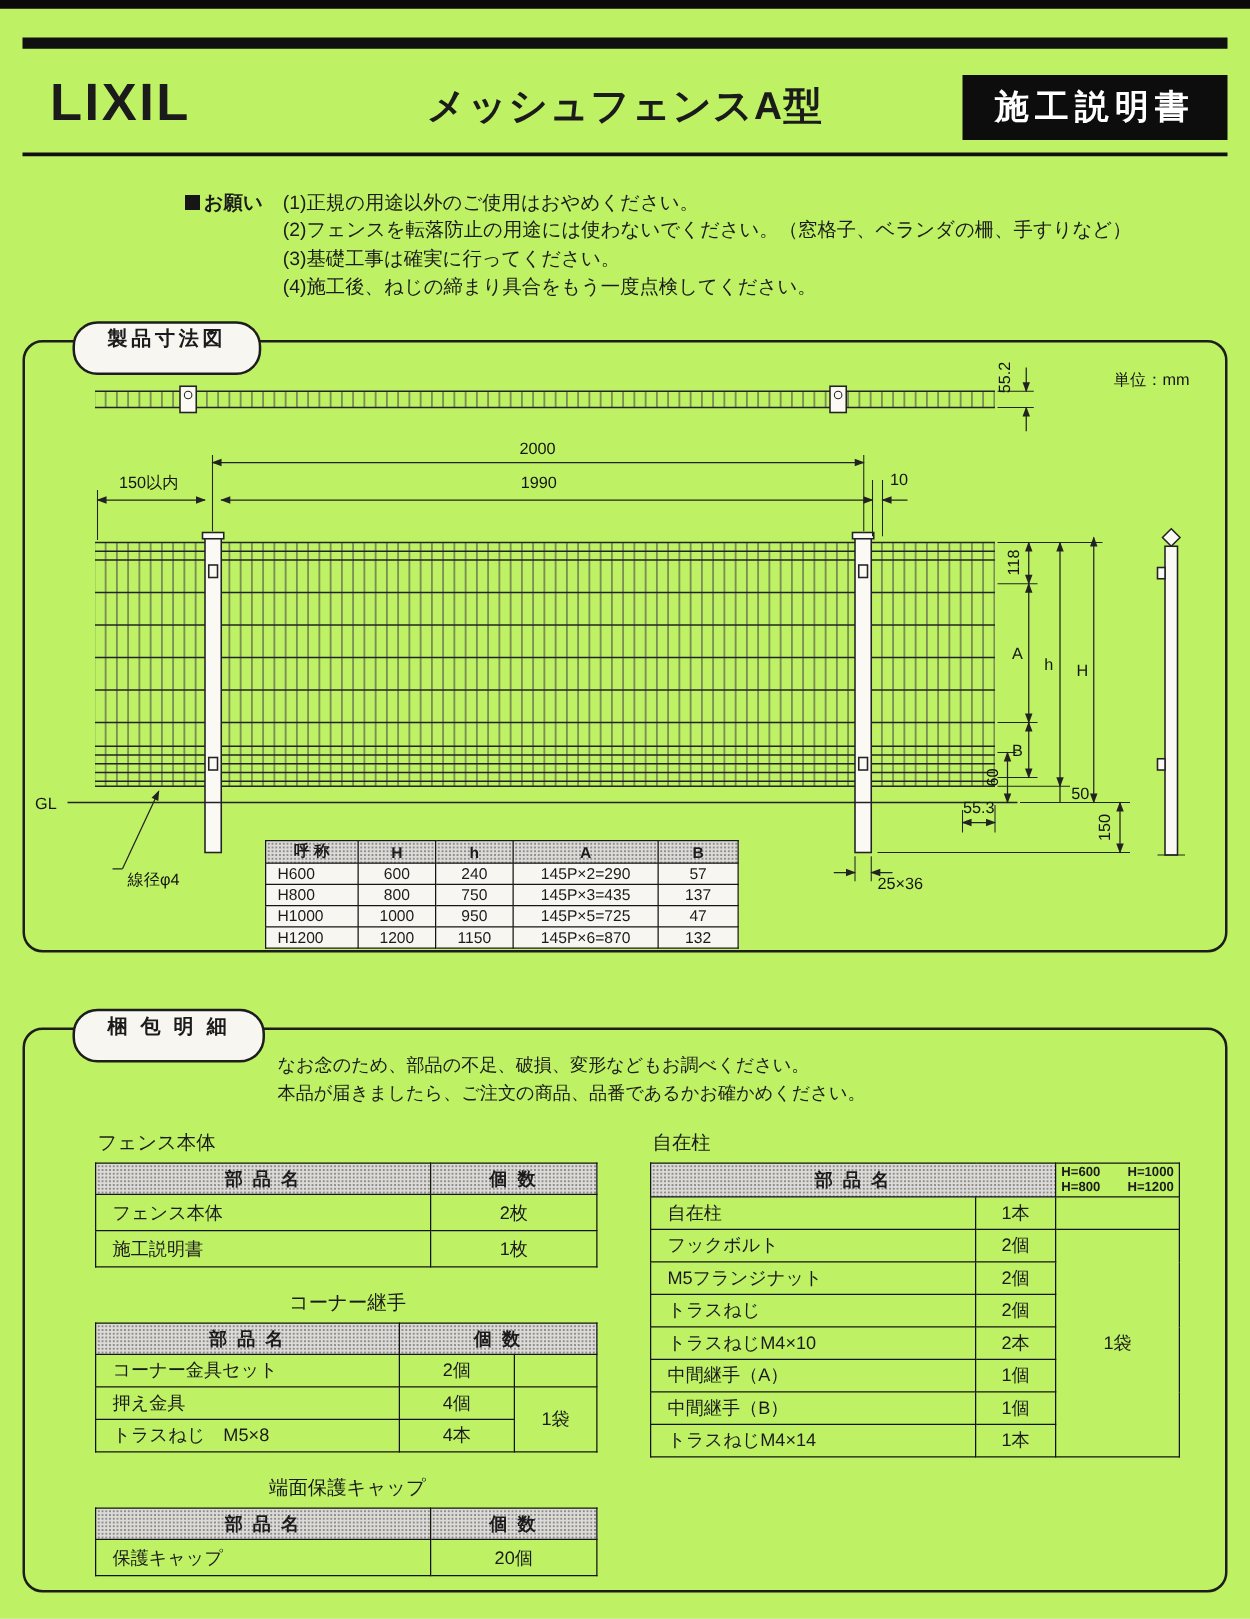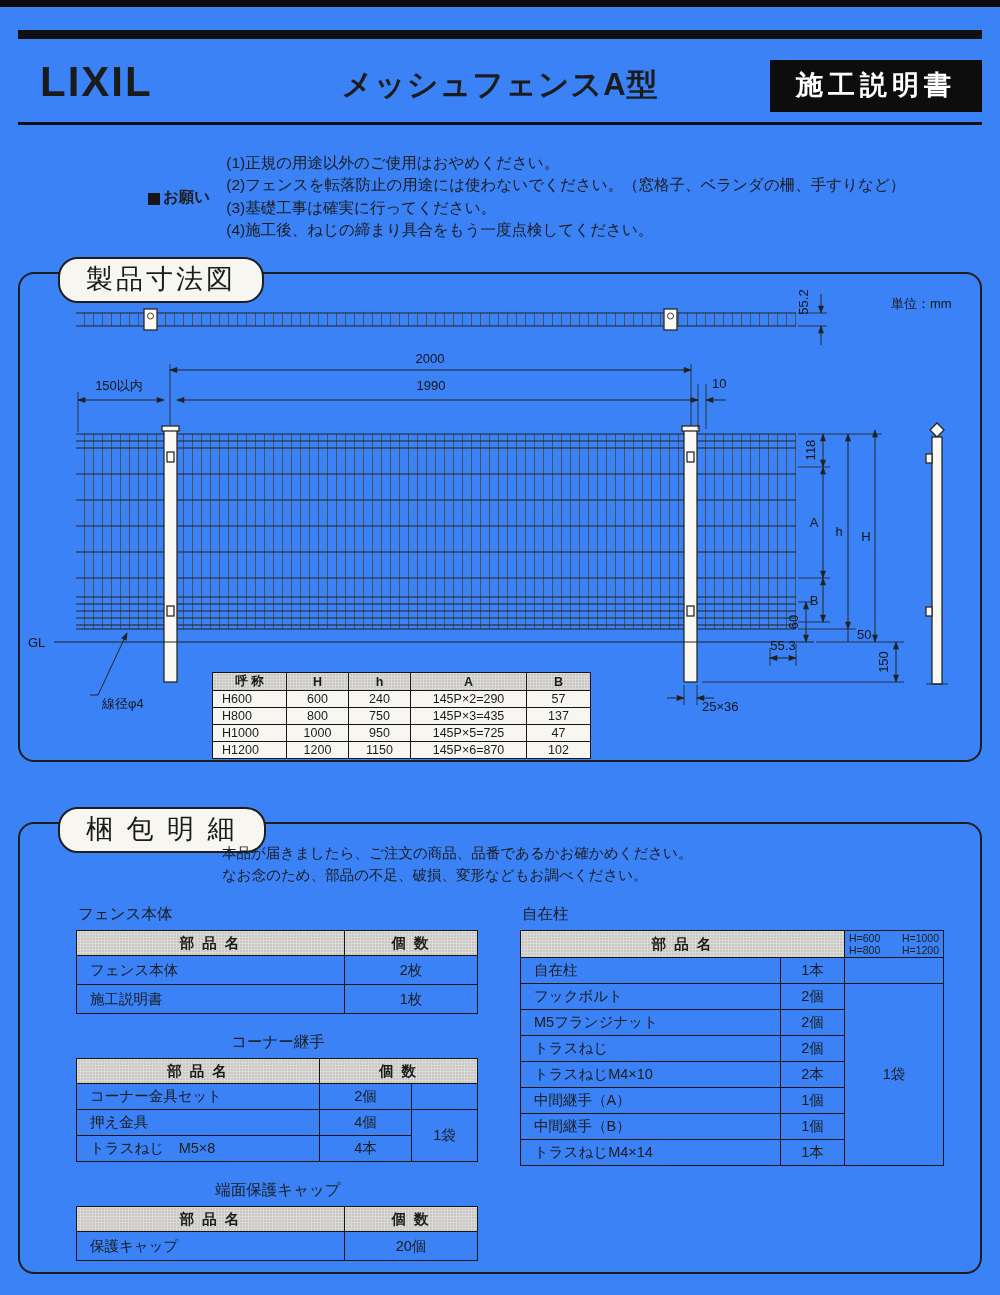--- a/index.html
+++ b/index.html
@@ -1,35 +1,35 @@
 <!DOCTYPE html>
 <html><head>
 <meta charset="utf-8">
 <style>
   * { margin:0; padding:0; box-sizing:border-box; }
   html,body { background:#e9e8e4; }
   body { font-family:"Liberation Sans","DejaVu Sans",sans-serif; color:#1b1b1b; }
-  .page { position:relative; width:1000px; height:1295px; margin:0 auto; background:#3b82f6; overflow:hidden; }
+  .page { position:relative; width:1000px; height:1295px; margin:0 auto; background:#bef264; overflow:hidden; }
 
   .scan-edge { position:absolute; top:0; left:0; width:100%; height:7px; background:#0b0b0b; }
   .top-rule { position:absolute; top:30px; left:18px; right:18px; height:9px; background:#101010; }
   .logo { position:absolute; top:58px; left:40px; font-size:42px; font-weight:900; letter-spacing:2px; }
   .product-title { position:absolute; top:64px; left:0; width:100%; text-align:center; font-size:31px; font-weight:bold; letter-spacing:1px; }
   .doc-badge { position:absolute; top:60px; right:18px; background:#0d0d0d; color:#fff; font-size:27px; font-weight:bold; padding:7px 26px 9px; letter-spacing:5px; }
   .header-rule { position:absolute; top:122px; left:18px; right:18px; height:3px; background:#101010; }
 
   .notice { position:absolute; top:152px; left:148px; display:flex; gap:16px; font-size:15.5px; line-height:1.45; }
-  .notice-label { white-space:nowrap; font-weight:bold; display:flex; align-items:center; gap:3px; }
+  .notice-label { white-space:nowrap; font-weight:bold; display:flex; align-items:flex-start; gap:3px; }
   .sq-icon { display:inline-block; width:12px; height:12px; background:#161616; margin-top:4px; }
   .notice-items div { white-space:nowrap; }
 
   .section-box { position:absolute; left:18px; width:964px; border:2.5px solid #1d1d1d; border-radius:16px; }
   .dim-box { top:272px; height:490px; }
   .pack-box { top:822px; height:452px; }
-  .box-pill { position:absolute; top:-17px; left:38px; background:#f7f6f1; border:2.5px solid #1d1d1d; border-radius:20px; padding:2px 26px 4px; font-size:27px; font-weight:normal; letter-spacing:3px; white-space:nowrap; }
+  .box-pill { position:absolute; top:-17px; left:38px; background:#f7f6f1; border:2.5px solid #1d1d1d; border-radius:20px; padding:2px 26px 16px; font-size:16px; font-weight:bold; letter-spacing:3px; white-space:nowrap; }
 
   .drawing { position:absolute; left:6px; top:10px; width:944px; height:465px; font-family:inherit; }
   .ln { stroke:#232323; stroke-width:1.15; fill:none; }
   .t  { stroke-width:0.85; }
   .dim{ stroke:#232323; stroke-width:1; fill:none; }
   .part { fill:#faf9f4; stroke:#232323; stroke-width:1.25; }
   .dtxt { font-size:13px; fill:#151515; }
 
   .tone { background-color:#dbdad6; background-image:radial-gradient(circle,#8b8b8b 0.7px,transparent 0.85px); background-size:3px 3px; }
 
@@ -46,21 +46,21 @@
   .mt { margin-top:18px;text-align:center; }
   .pack-table { border-collapse:collapse; width:100%; font-size:14.5px; table-layout:fixed; }
   .pack-table th,.pack-table td { border:1.9px solid #141414; }
   .pack-table th { height:25px; font-weight:bold; letter-spacing:2px; }
   .pack-table td { height:29px; }
   .pack-table.compact td { height:26px; }
   .nm { text-align:left; padding-left:13px; }
   .qt { text-align:center; }
   .bag { text-align:center; }
   .variant-head { font-weight:normal !important; letter-spacing:0 !important; font-size:10.5px; padding:1px 4px; vertical-align:middle; }
-  .vrow { display:flex; justify-content:space-between; line-height:1.15; }
+  .vrow { display:flex; justify-content:space-between; line-height:1.15;font-weight:bold; }
 </style>
 </head>
 <body>
 
 <div class="page">
   <div class="scan-edge"></div>
   <div class="top-rule"></div>
 
   <div class="logo">LIXIL</div>
   <div class="product-title">メッシュフェンスA型</div>
@@ -264,32 +264,32 @@
         <td>1000</td>
         <td>950</td>
         <td>145P×5=725</td>
         <td>47</td>
       </tr>
       <tr>
         <td class="c-name">H1200</td>
         <td>1200</td>
         <td>1150</td>
         <td>145P×6=870</td>
-        <td>102</td>
+        <td>132</td>
       </tr>
     </tbody>
       </table>
   </section>
 
   <section class="section-box pack-box">
     <div class="box-pill">梱 包 明 細</div>
 
     <div class="pack-intro">
+      <div>なお念のため、部品の不足、破損、変形などもお調べください。</div>
       <div>本品が届きましたら、ご注文の商品、品番であるかお確かめください。</div>
-      <div>なお念のため、部品の不足、破損、変形などもお調べください。</div>
     </div>
 
     <div class="pack-col pack-left">
       <div class="pack-heading">フェンス本体</div>
       <table class="pack-table">
         <colgroup>
             <col style="width:268px">
             <col>
           </colgroup>
         <tbody>

